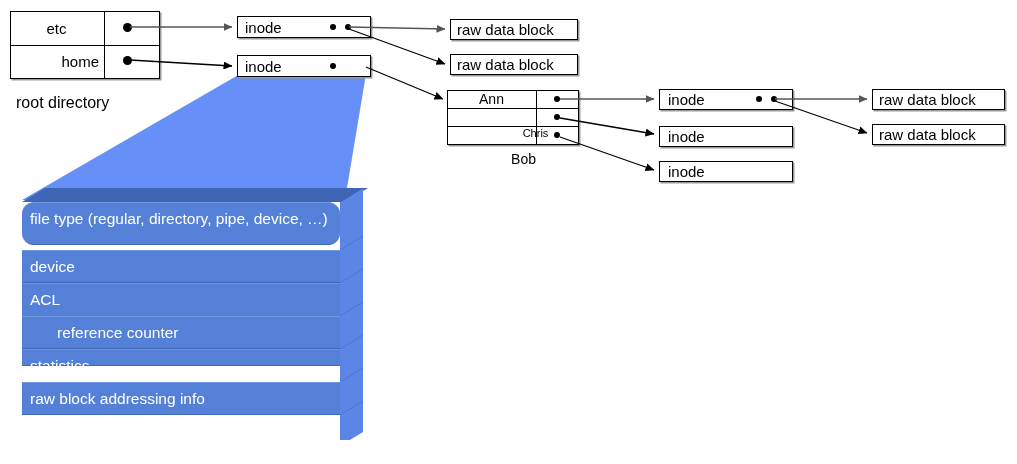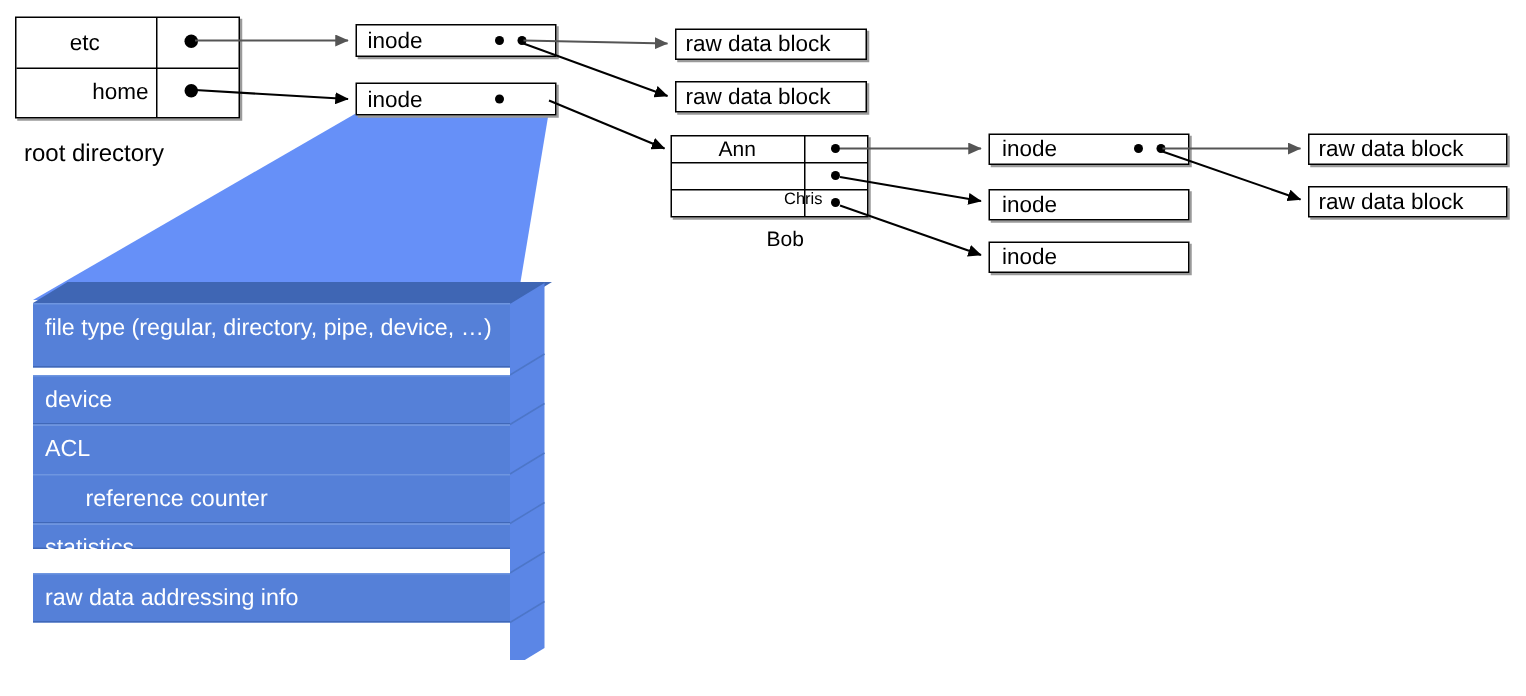--- a/index.html
+++ b/index.html
@@ -198,33 +198,33 @@
       <polygon points="0,14 23,0 23,244 0,258" fill="#5b86e6"></polygon>
       <path d="M0,14 L23,0" stroke="#3f66b4" stroke-width="1" fill="none"></path>
       <path d="M0,62 L23,48" stroke="#4d76c8" stroke-width="1" fill="none"></path>
       <path d="M0,95 L23,81" stroke="#4d76c8" stroke-width="1" fill="none"></path>
       <path d="M0,128 L23,114" stroke="#4d76c8" stroke-width="1" fill="none"></path>
       <path d="M0,161 L23,147" stroke="#4d76c8" stroke-width="1" fill="none"></path>
       <path d="M0,194 L23,180" stroke="#4d76c8" stroke-width="1" fill="none"></path>
       <path d="M0,227 L23,213" stroke="#4d76c8" stroke-width="1" fill="none"></path>
     </svg>
 
-    <div class="stack-row" style="top:0px; height:43px;">
+    <div class="stack-row" style="top:0px; height:43px;border-radius:12px;">
       <span>file type (regular, directory, pipe, device, …)</span>
     </div>
     <div class="stack-row" style="top:48px; height:33px;">
       <span>device</span>
     </div>
     <div class="stack-row" style="top:81px; height:43px;">
       <span>ACL</span>
     </div>
     <div class="stack-row" style="top:114px; height:33px;padding-left:35px;">
       <span>reference counter</span>
     </div>
     <div class="stack-row" style="top:147px; height:17px;">
       <span>statistics</span>
     </div>
     <div class="stack-row" style="top:180px; height:33px;">
-      <span>raw data addressing info</span>
+      <span>raw block addressing info</span>
     </div>
   </div>
 
 </div>
 
 </body></html>

